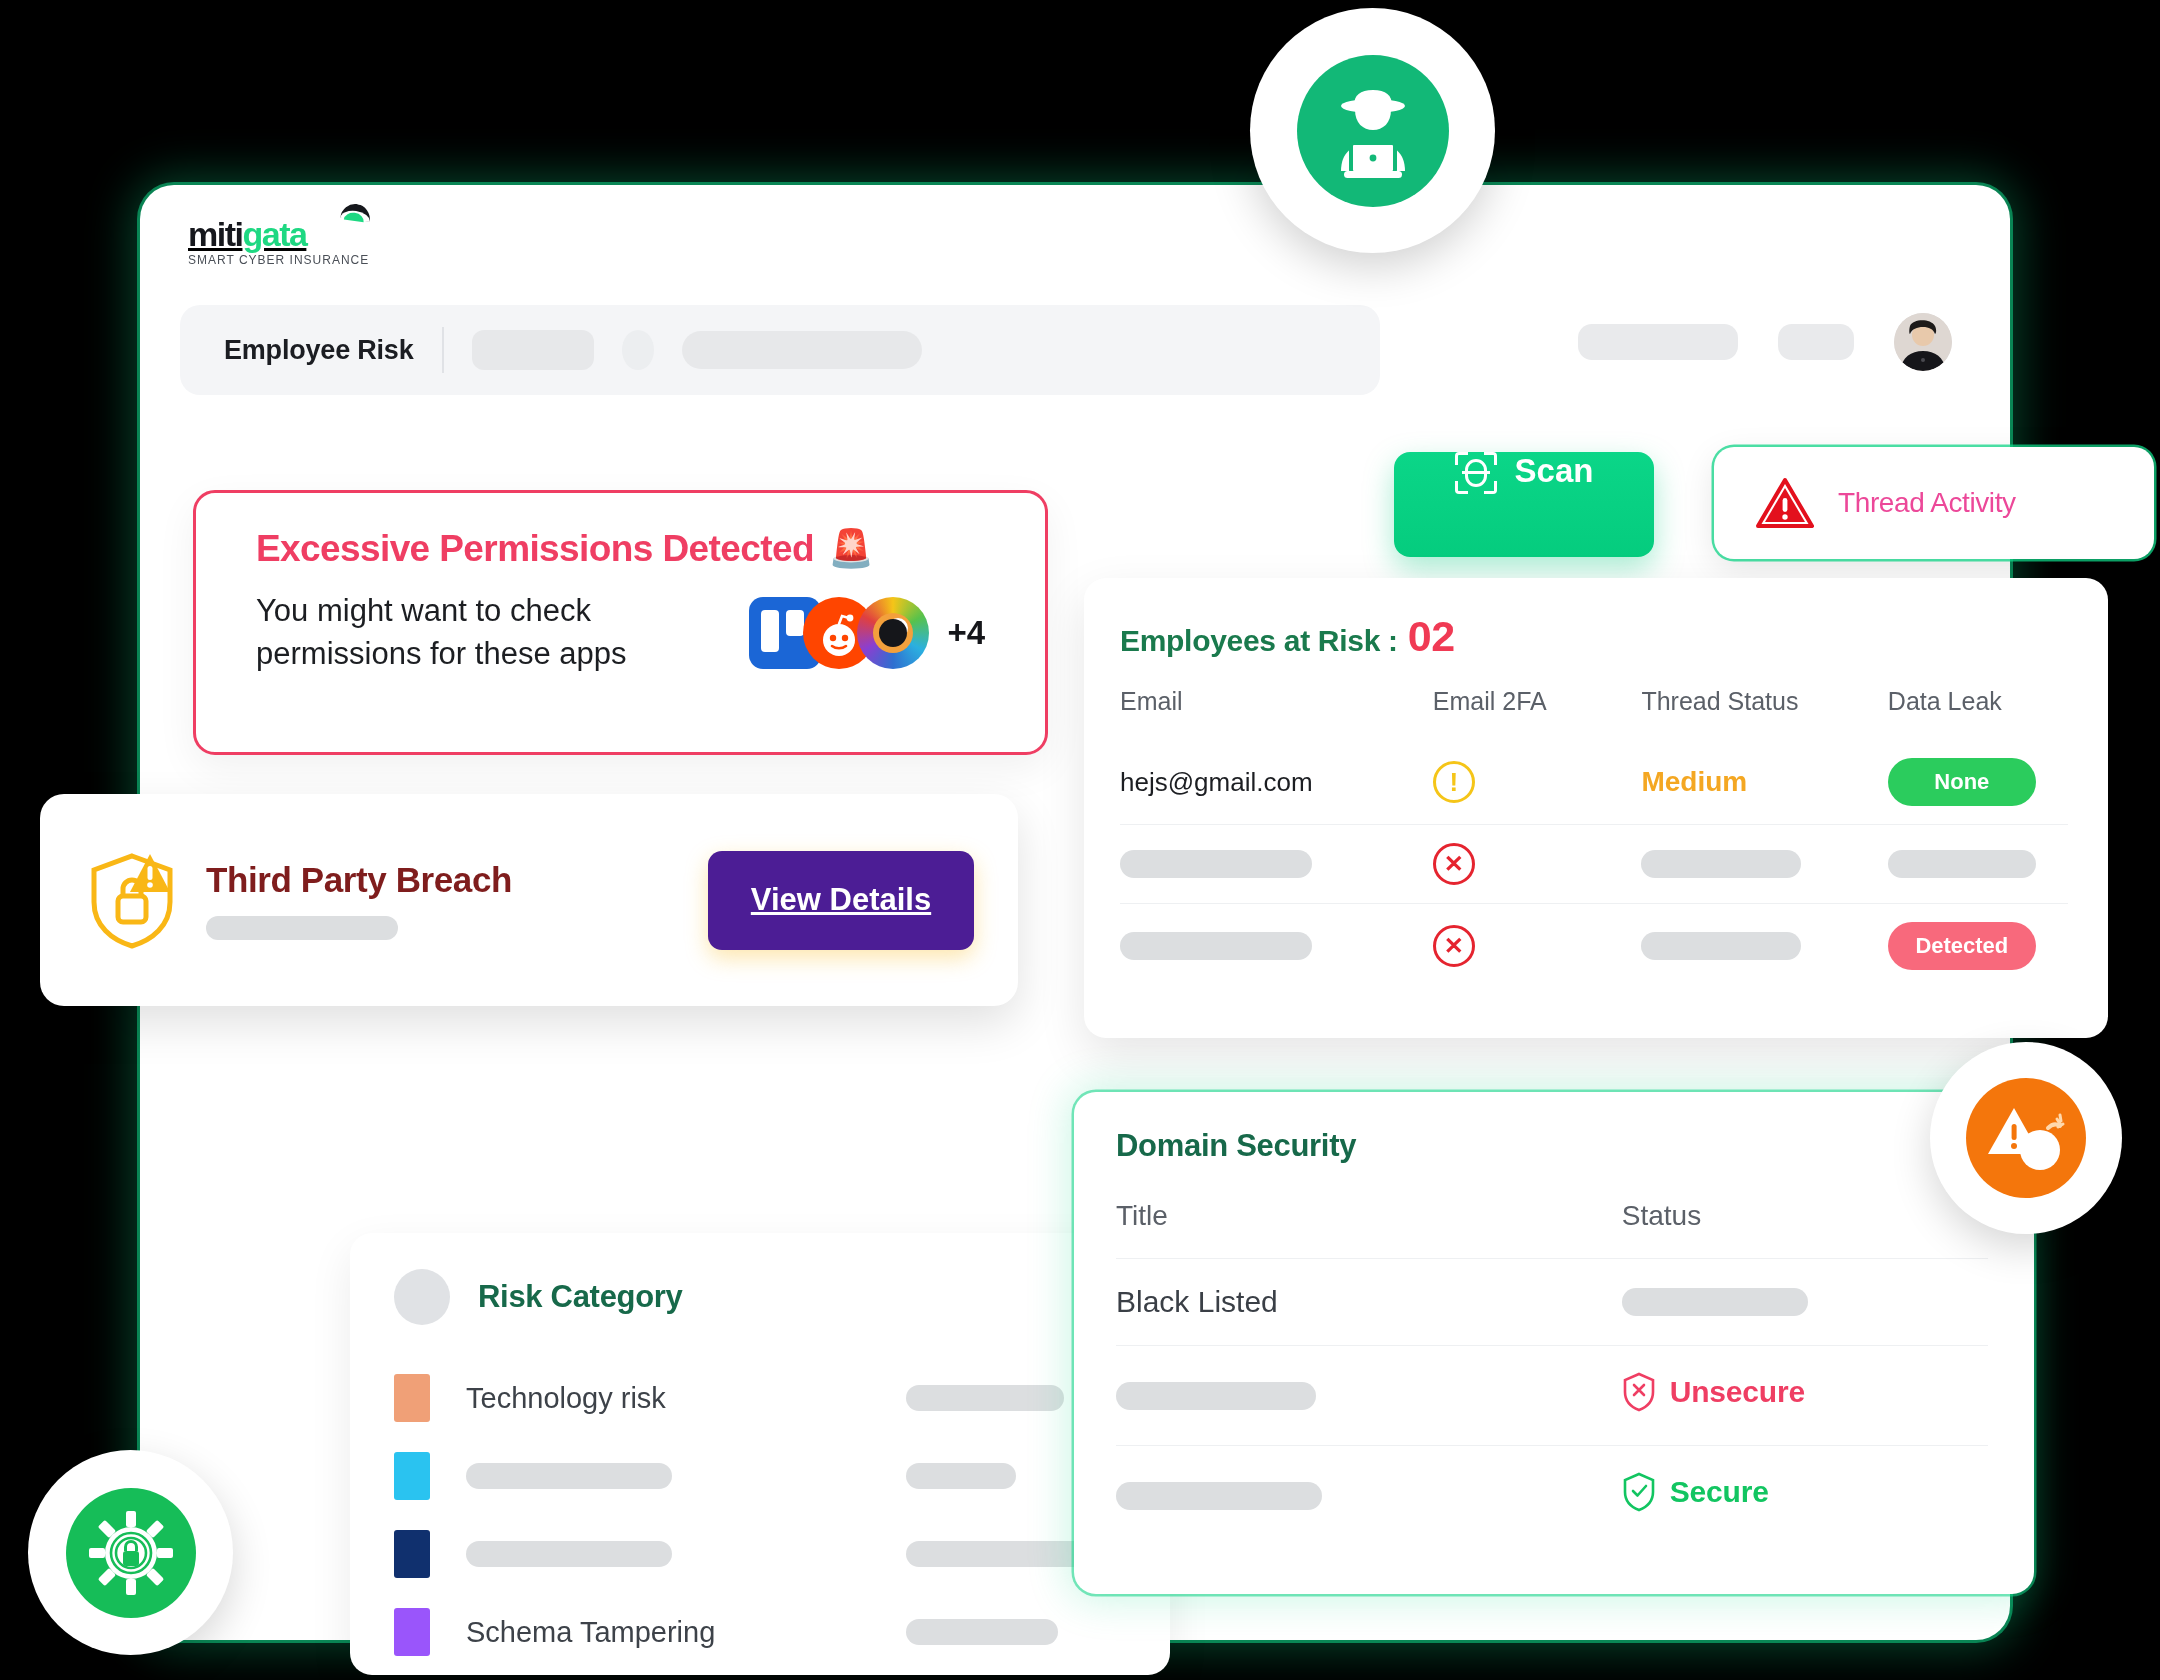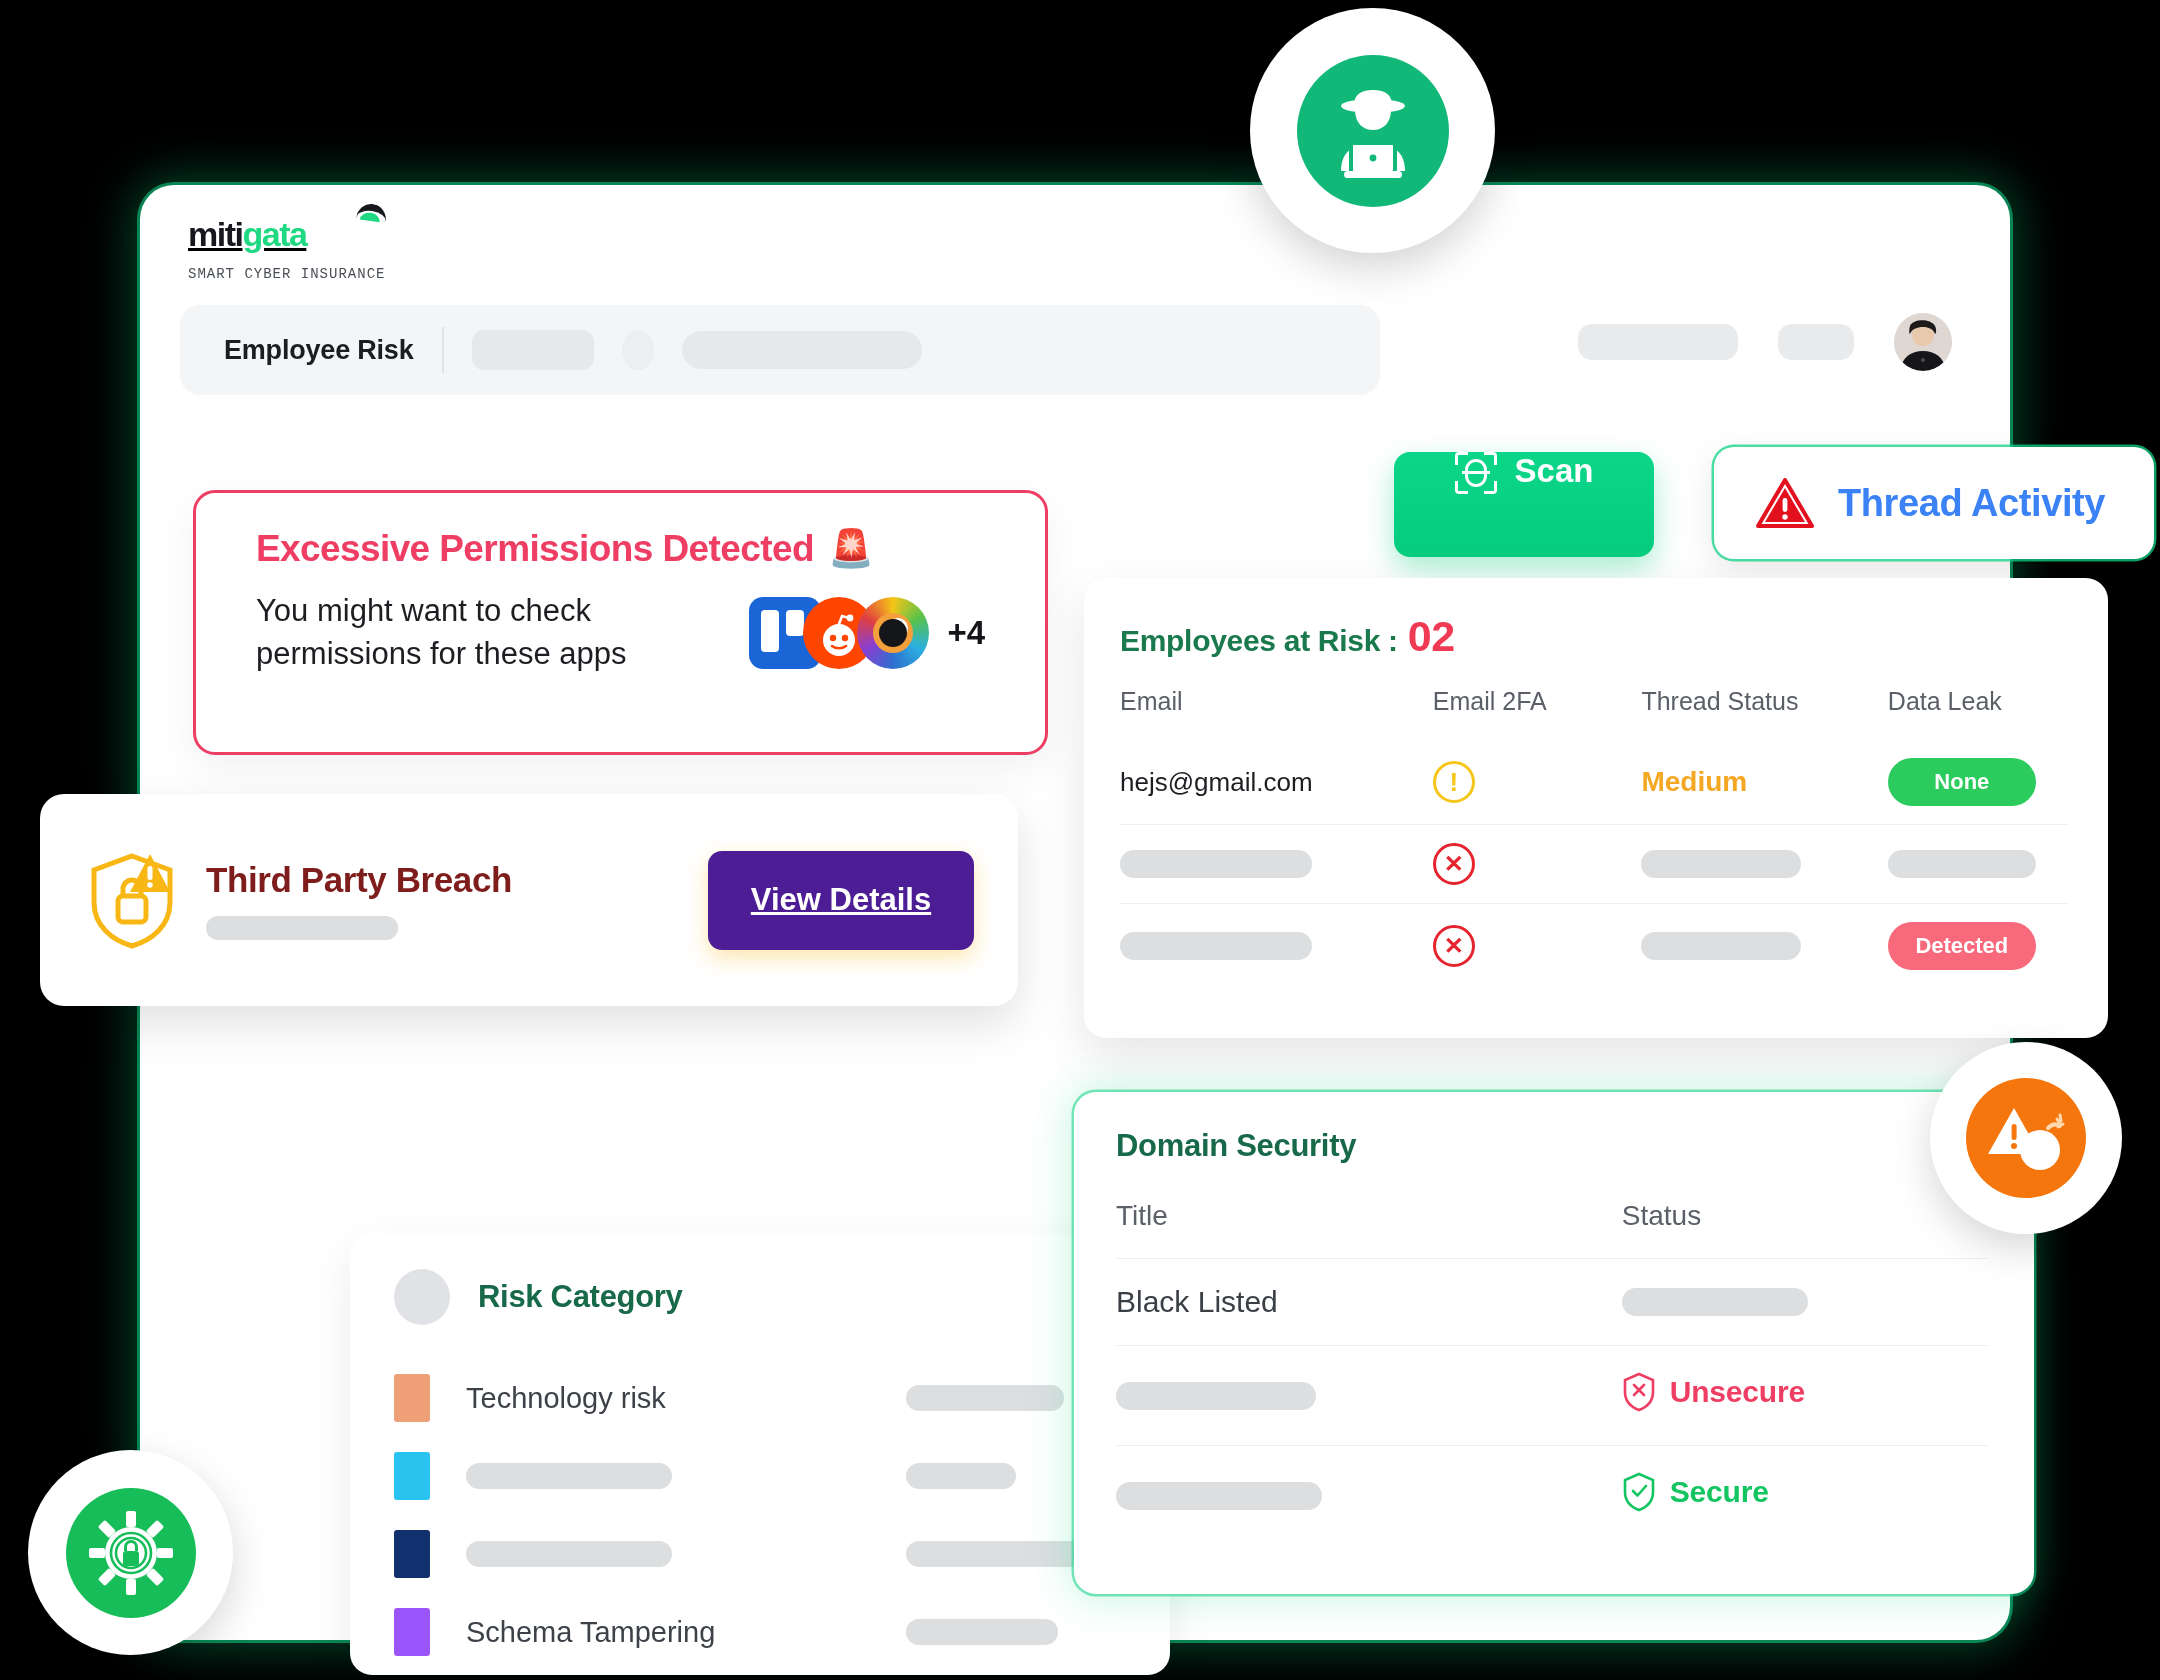--- a/index.html
+++ b/index.html
@@ -22,21 +22,21 @@
   }
 
   
   .logo-wrap { position:absolute; left:48px; top:32px; }
   .logo-word { font-size:34px; font-weight:800; letter-spacing:-1.5px; line-height:1; position:relative;text-decoration:underline;}
   .logo-word .a { color:#16181d; }
   .logo-word .b { color:#1ed882; }
   .logo-cap { position:absolute; right:-2px; top:-13px; width:30px; height:16px;
               border-top:7px solid #16181d; border-radius:50%/100% 100% 0 0; transform:rotate(8deg);}
   .logo-cap::after{content:"";position:absolute;left:4px;top:2px;width:20px;height:8px;background:#1ed882;border-radius:50%/100% 100% 0 0;}
-  .logo-tag { margin-top:15px; font-size:14px; letter-spacing:1.0px; color:#4a4f57; font-weight:500;font-family:Liberation Mono, monospace;}
+  .logo-tag { margin-top:2px; font-size:12px; letter-spacing:1.0px; color:#4a4f57; font-weight:500;}
 
   
   .topbar {
     position:absolute; left:40px; top:120px;
     width:1200px; height:90px;
     background:#f4f5f7; border-radius:20px;
     display:flex; align-items:center; padding:0 44px; gap:28px;
   }
   .topbar-title { font-size:27px; font-weight:700; color:#1b1d22; letter-spacing:-.2px; }
   .vdiv { width:2px; height:46px; background:#e0e2e6; }
@@ -93,21 +93,21 @@
 
   
   .thread-card {
     position:absolute; left:1714px; top:447px; width:440px; height:112px;
     background:#fff; border-radius:20px;
     display:flex; align-items:center; gap:24px; padding-left:42px;
     box-shadow:0 0 0 2.5px rgba(16,212,135,.75), 0 10px 34px rgba(0,0,0,.10);
   }
   .warn-tri { width:58px; height:52px; position:relative; }
   .warn-tri svg { width:58px; height:52px; display:block; }
-  .thread-label { font-size:38px; font-weight:700; color:#3b82f6; letter-spacing:-.4px; }
+  .thread-label { font-size:28px; font-weight:400; color:#ec4899; letter-spacing:-.4px; }
 
   
   .emp-card {
     position:absolute; left:1084px; top:578px; width:1024px; height:460px;
     background:#fff; border-radius:22px; padding:34px 40px 0 36px;
     box-shadow:0 18px 48px rgba(0,0,0,.10);
   }
   .emp-head { font-size:30px; font-weight:800; color:#1a7a4d; letter-spacing:-.3px; }
   .emp-head .num { color:#f03a54; font-size:43px; margin-left:10px; }
   table.emp { width:100%; border-collapse:collapse; margin-top:26px; table-layout:fixed; }

